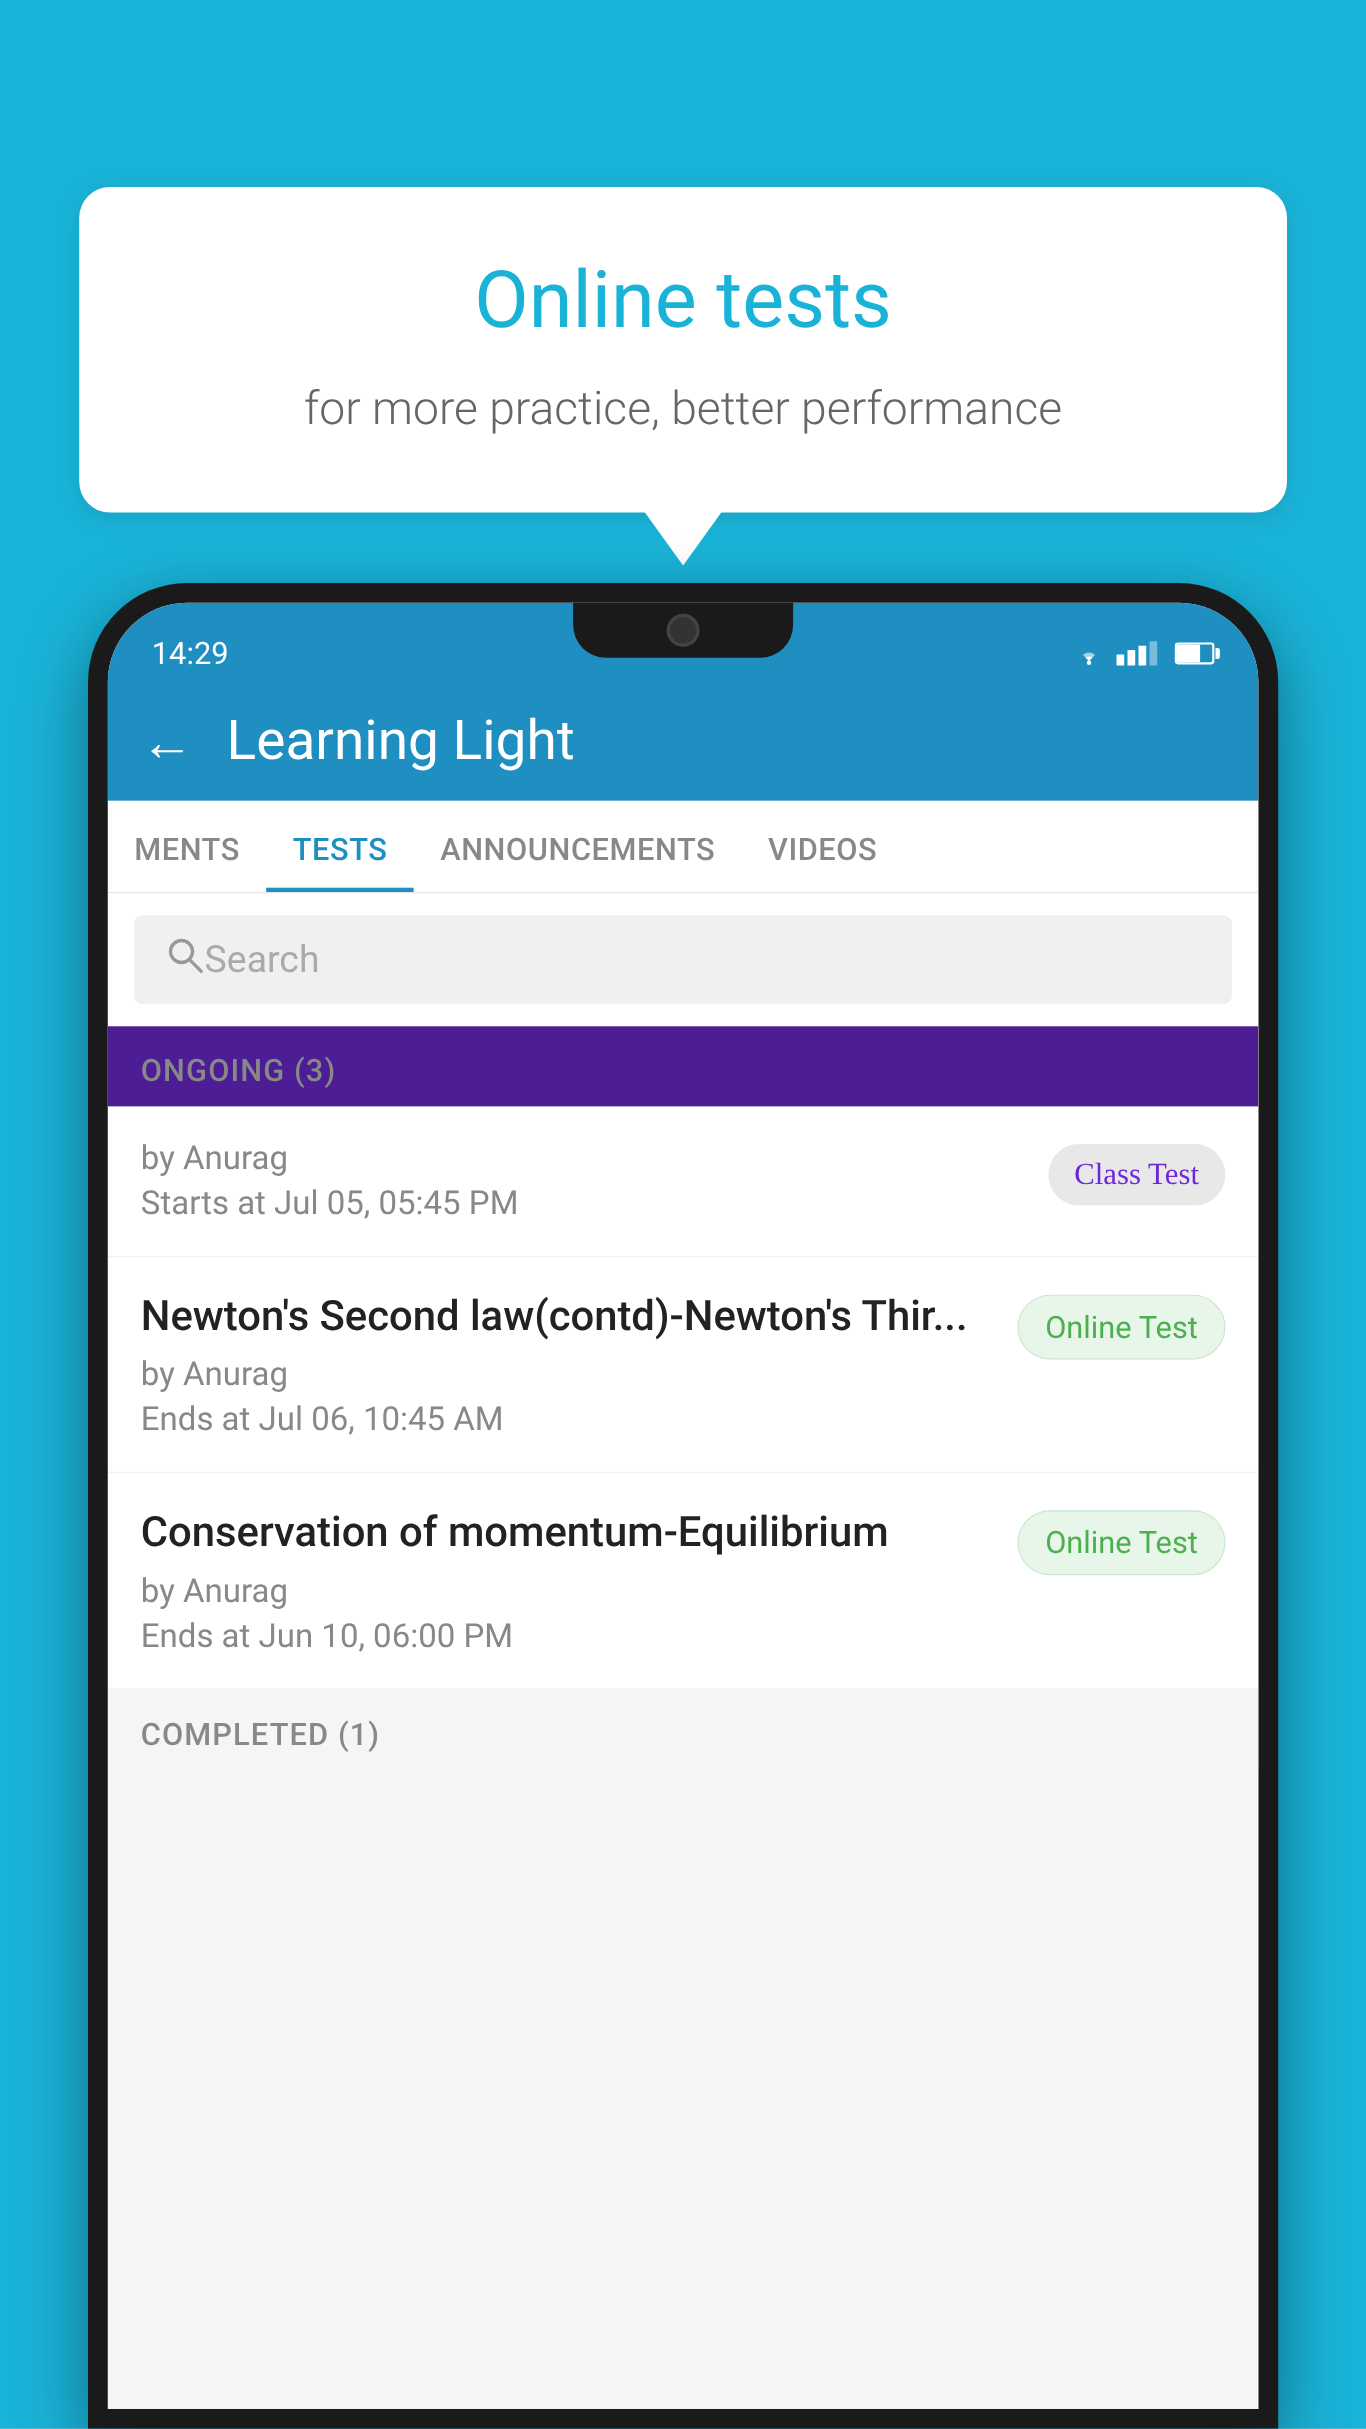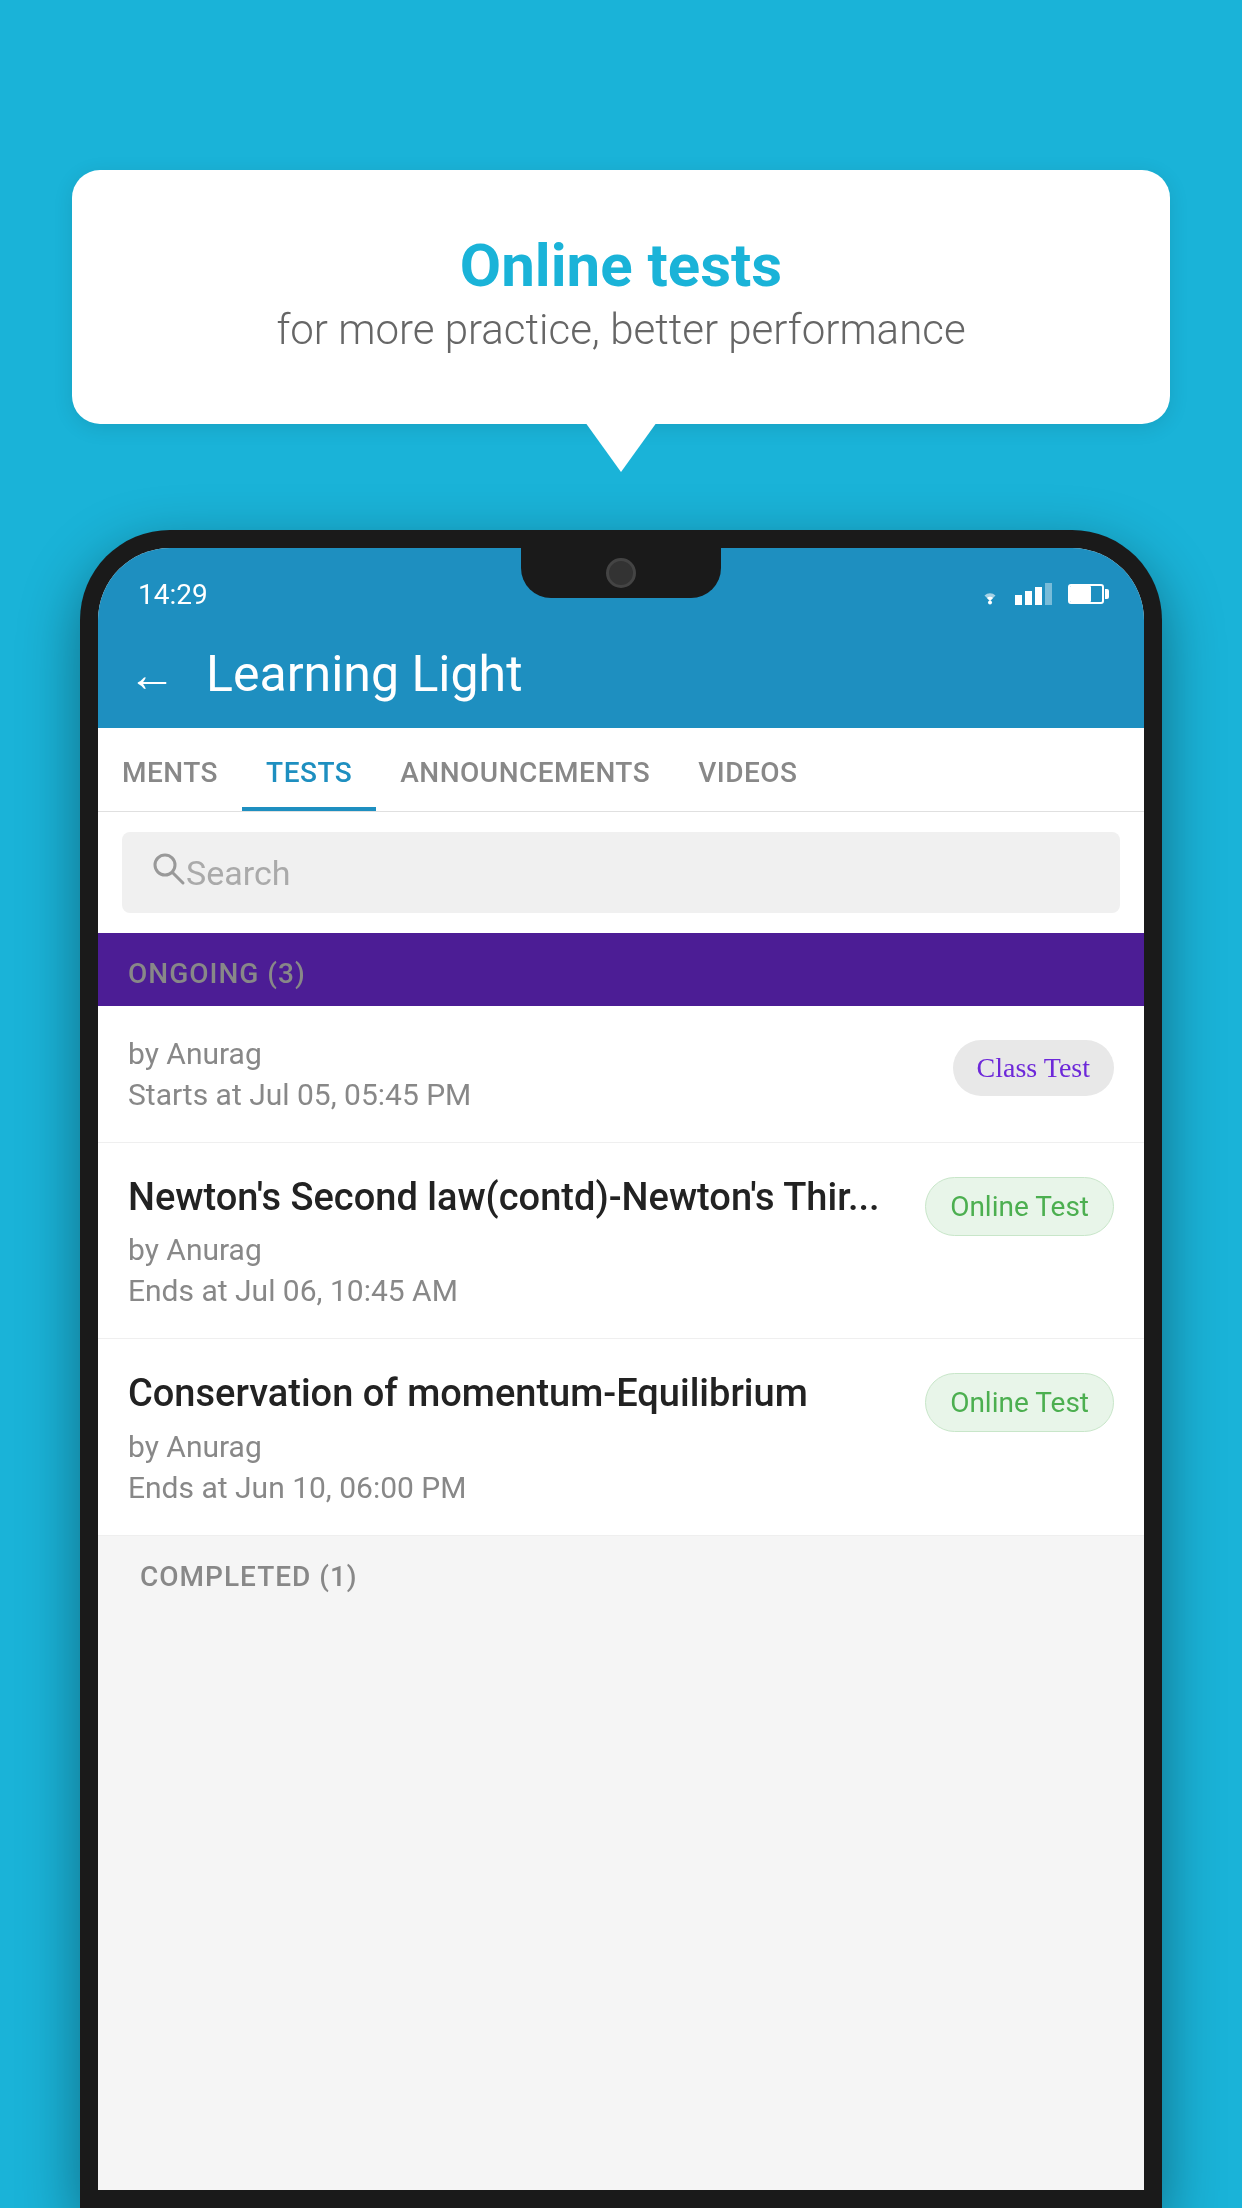--- a/index.html
+++ b/index.html
@@ -30,24 +30,24 @@
       bottom: -48px;
       left: 50%;
       transform: translateX(-50%);
       width: 0;
       height: 0;
       border-left: 36px solid transparent;
       border-right: 36px solid transparent;
       border-top: 50px solid white;
     }
     .bubble-title {
-      font-size: 60px;
+      font-size: 72px;
       color: #1ab3d8;
-      font-weight: 700;
-      margin-bottom: 4px;
+      font-weight: 400;
+      margin-bottom: 32px;
     }
     .bubble-subtitle {
       font-size: 42px;
       color: #666;
       font-weight: 300;
     }
 
     
     .phone-outer {
       position: absolute;
@@ -282,21 +282,21 @@
       font-family: Liberation Serif, serif;
     }
     .badge-online {
       background: #e8f5e9;
       color: #4caf50;
       border: 1px solid #c8e6c9;
     }
 
     
     .completed-header {
-      padding: 24px 42px 16px;
+      padding: 24px 30px 16px;
       font-size: 28px;
       color: #888;
       font-weight: 500;
       letter-spacing: 1px;
       background: #f5f5f5;
     }
   </style>
 </head>
 <body>
 

